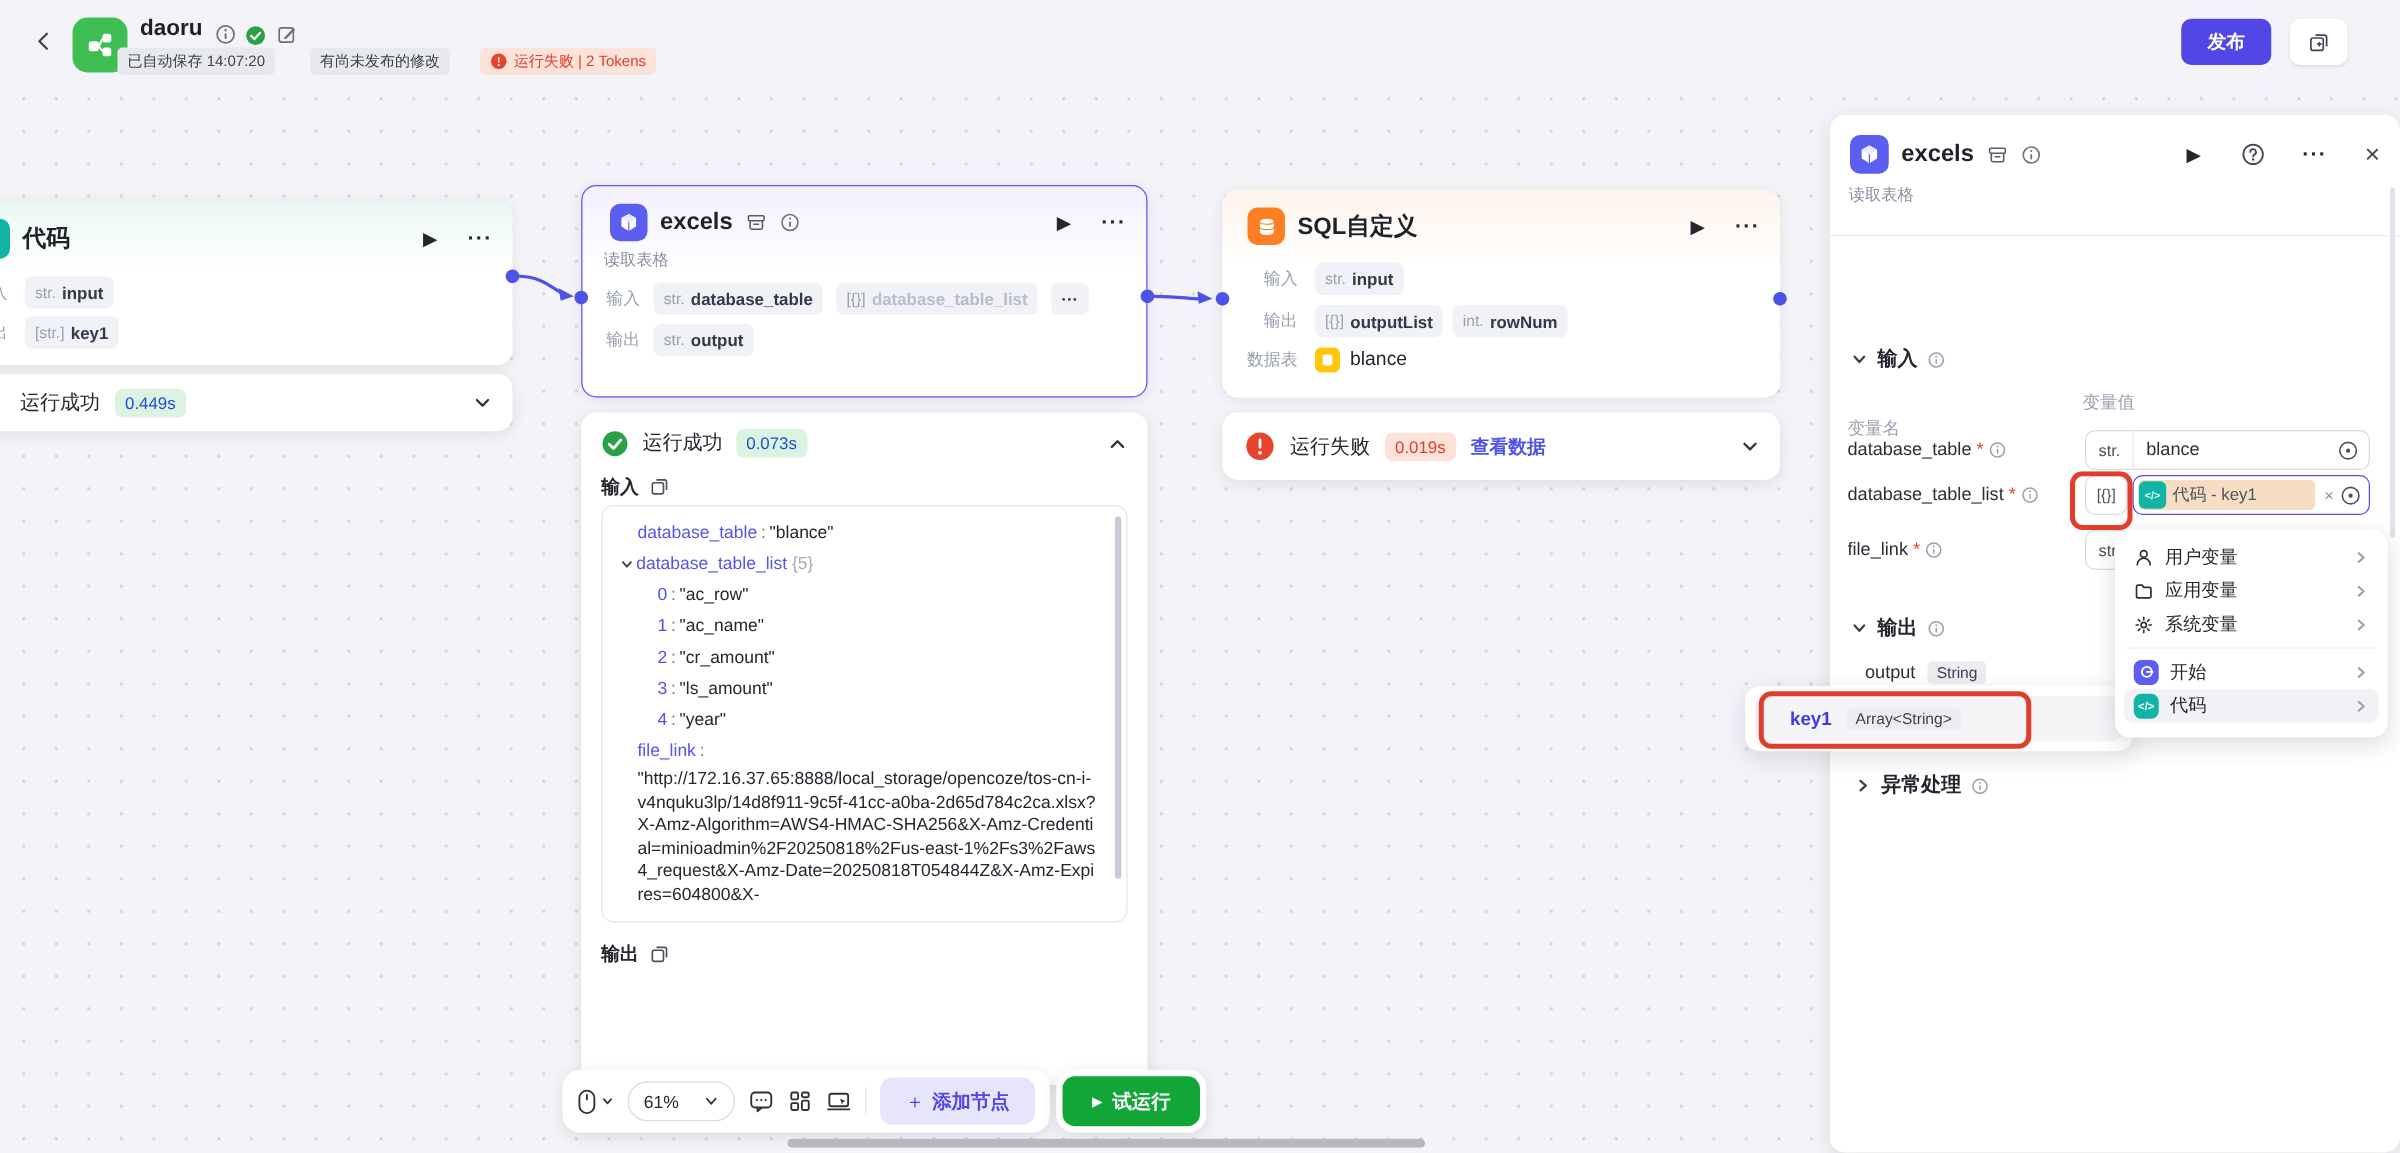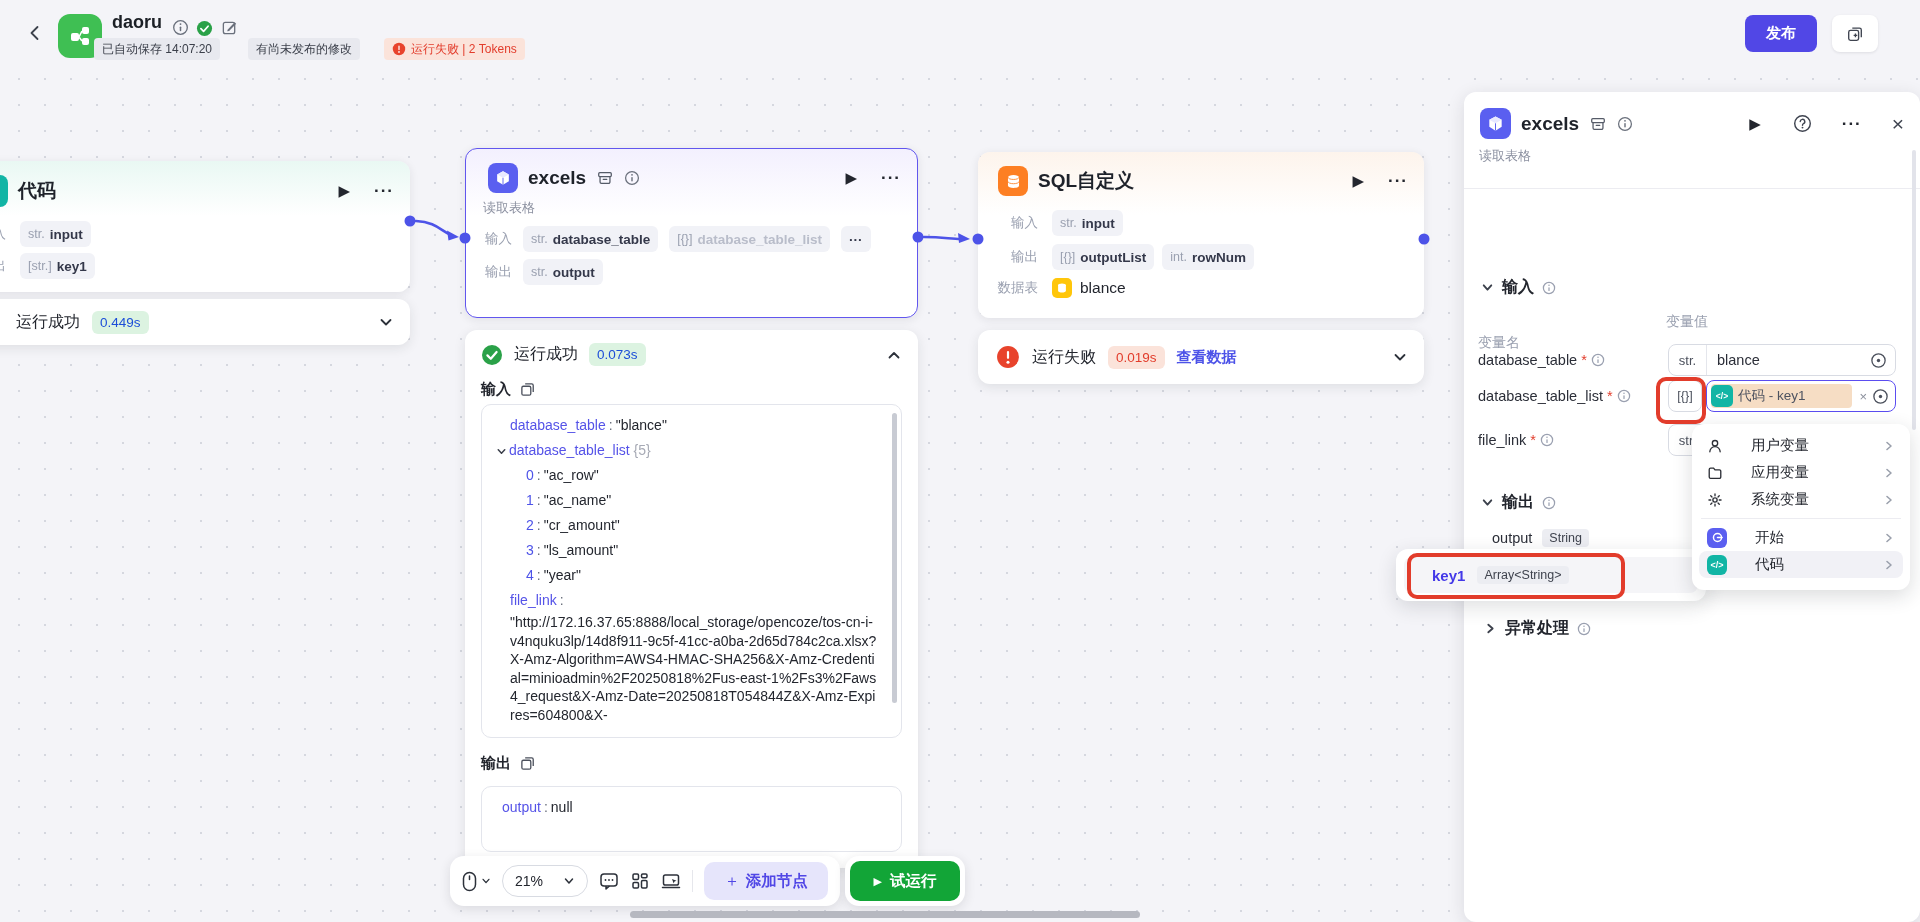--- a/index.html
+++ b/index.html
@@ -73,21 +73,21 @@
   .vval { font-size:14.5px; color:#2b2e38; padding-left:10px; flex:1; }
   .target { width:17px; height:17px; color:#4b505c; margin-right:8px; flex:none; cursor:pointer; }
   .typebox { position:absolute; width:34px; height:32px; border:1px solid #d8dbe3; border-radius:8px; background:#fff; display:flex; align-items:center; justify-content:center; font-size:12.5px; color:#4b505c; }
   .refpill { display:flex; align-items:center; gap:5px; background:#f6ddc4; border-radius:4px; height:24px; margin-left:4px; padding-right:8px; flex:1; font-size:13.5px; color:#4e5360; }
   .codechip { width:22px; height:22px; border-radius:5px; background:#12b5a5; color:#fff; font-size:8.5px; font-weight:700; display:flex; align-items:center; justify-content:center; flex:none; }
   .typepill { background:#ecedf2; border-radius:4px; padding:2px 7px; font-size:12.5px; color:#3f434e; }
 
   #menu { position:absolute; left:1692px; top:424px; width:218px; height:166px; background:#fff; border-radius:12px; box-shadow:0 6px 20px rgba(31,35,41,.16); z-index:8; padding:8px 7px; }
   .mi { height:27px; border-radius:8px; display:flex; align-items:center; gap:9px; padding:0 8px; font-size:14.5px; color:#23262e; cursor:pointer; }
   .mi.hl { background:#f1f1f6; }
-  .mi .grow { flex:1;margin-left:19px; }
+  .mi .grow { flex:1; }
   .mico { width:16px; height:16px; color:#2c2f36; flex:none; display:flex; align-items:center; justify-content:center; }
   .mico-sq { width:20px; height:20px; border-radius:6px; display:flex; align-items:center; justify-content:center; color:#fff; flex:none; font-size:9px; font-weight:700; }
   .mdiv { height:1px; background:#ececf1; margin:5px 2px; }
   .chev { width:12px; height:12px; color:#9aa0ac; flex:none; }
 
   #flyout { position:absolute; left:1396px; top:549px; width:310px; height:52px; background:#fff; border-radius:12px; box-shadow:0 6px 20px rgba(31,35,41,.14); z-index:7; padding:8px; }
   .flyrow { height:36px; border-radius:8px; background:#f5f5f8; display:flex; align-items:center; gap:12px; padding-left:28px; }
   .flykey { font-size:15px; font-weight:700; color:#4338e8; }
 
   .redbox { position:absolute; border:4px solid #e23c2b; border-radius:10px; z-index:9; pointer-events:none; }
@@ -284,23 +284,20 @@
   </div>
   <div style="display:flex;align-items:center;gap:9px;padding:0 16px; position:absolute; top:424px;">
     <span class="seclab">输出</span>
     <span class="copyico">
       <svg width="15" height="15" viewBox="0 0 16 16">
           <rect x="2" y="4.5" width="9.5" height="9.5" rx="1.6" fill="none" stroke="currentColor" stroke-width="1.4"></rect>
           <path d="M5.5 2 h7 a1.6 1.6 0 0 1 1.6 1.6 v7" fill="none" stroke="currentColor" stroke-width="1.4"></path>
         </svg>
     </span>
   </div>
-  <div class="jsonbox" style="left:16px; top:456px; width:421px; height:66px;">
-    <div class="jline" style="padding-left:6px;"><span class="jkey">output</span><span class="jcolon">:</span><span>null</span></div>
-  </div>
 </div>
 
 <div class="node" style="left:978px; top:152px; width:446px; height:166px; background:linear-gradient(180deg,#fdf4ec,#ffffff 38%);">
   <div style="display:flex;align-items:center;gap:10px;padding:14px 16px 6px 20px;">
     <div class="node-icon" style="width:30px;height:30px;background:#fd7f23;">
       <svg width="17" height="17" viewBox="0 0 20 20">
           <ellipse cx="10" cy="5" rx="6.5" ry="2.6" fill="#fff"></ellipse>
           <path d="M3.5 5 v10 c0 1.45 2.9 2.6 6.5 2.6 s6.5-1.15 6.5-2.6 V5" fill="#fff"></path>
           <path d="M3.5 10 c0 1.45 2.9 2.6 6.5 2.6 s6.5-1.15 6.5-2.6" fill="none" stroke="#fd7f23" stroke-width="1"></path>
           <path d="M3.5 5 c0 1.45 2.9 2.6 6.5 2.6 S16.5 6.45 16.5 5" fill="none" stroke="#fd7f23" stroke-width="1"></path>
@@ -376,21 +373,21 @@
   <span style="display:flex;align-items:center;gap:4px;cursor:pointer;">
     <svg width="15" height="21" viewBox="0 0 15 21" class="tbico" style="width:15px;height:21px;">
         <rect x="1.5" y="1.5" width="12" height="18" rx="6" fill="none" stroke="currentColor" stroke-width="1.5"></rect>
         <line x1="7.5" y1="5" x2="7.5" y2="8.5" stroke="currentColor" stroke-width="1.5" stroke-linecap="round"></line>
       </svg>
     <svg width="10" height="10" viewBox="0 0 12 12">
         <polyline points="2.5,4 6,8 9.5,4" fill="none" stroke="#2c313a" stroke-width="1.6" stroke-linecap="round" stroke-linejoin="round"></polyline>
       </svg>
   </span>
   <span class="zoompill">
-    <span>21%</span>
+    <span>61%</span>
     <svg width="12" height="12" viewBox="0 0 12 12">
         <polyline points="2.5,4 6,8 9.5,4" fill="none" stroke="#2c313a" stroke-width="1.5" stroke-linecap="round" stroke-linejoin="round"></polyline>
       </svg>
   </span>
   <svg class="tbico" viewBox="0 0 20 20">
       <rect x="2" y="3" width="16" height="12" rx="3" fill="none" stroke="currentColor" stroke-width="1.5"></rect>
       <path d="M7 15 L7 18 L10.5 15" fill="none" stroke="currentColor" stroke-width="1.5" stroke-linejoin="round"></path>
       <circle cx="6.5" cy="9" r="0.9" fill="currentColor"></circle>
       <circle cx="10" cy="9" r="0.9" fill="currentColor"></circle>
       <circle cx="13.5" cy="9" r="0.9" fill="currentColor"></circle>

